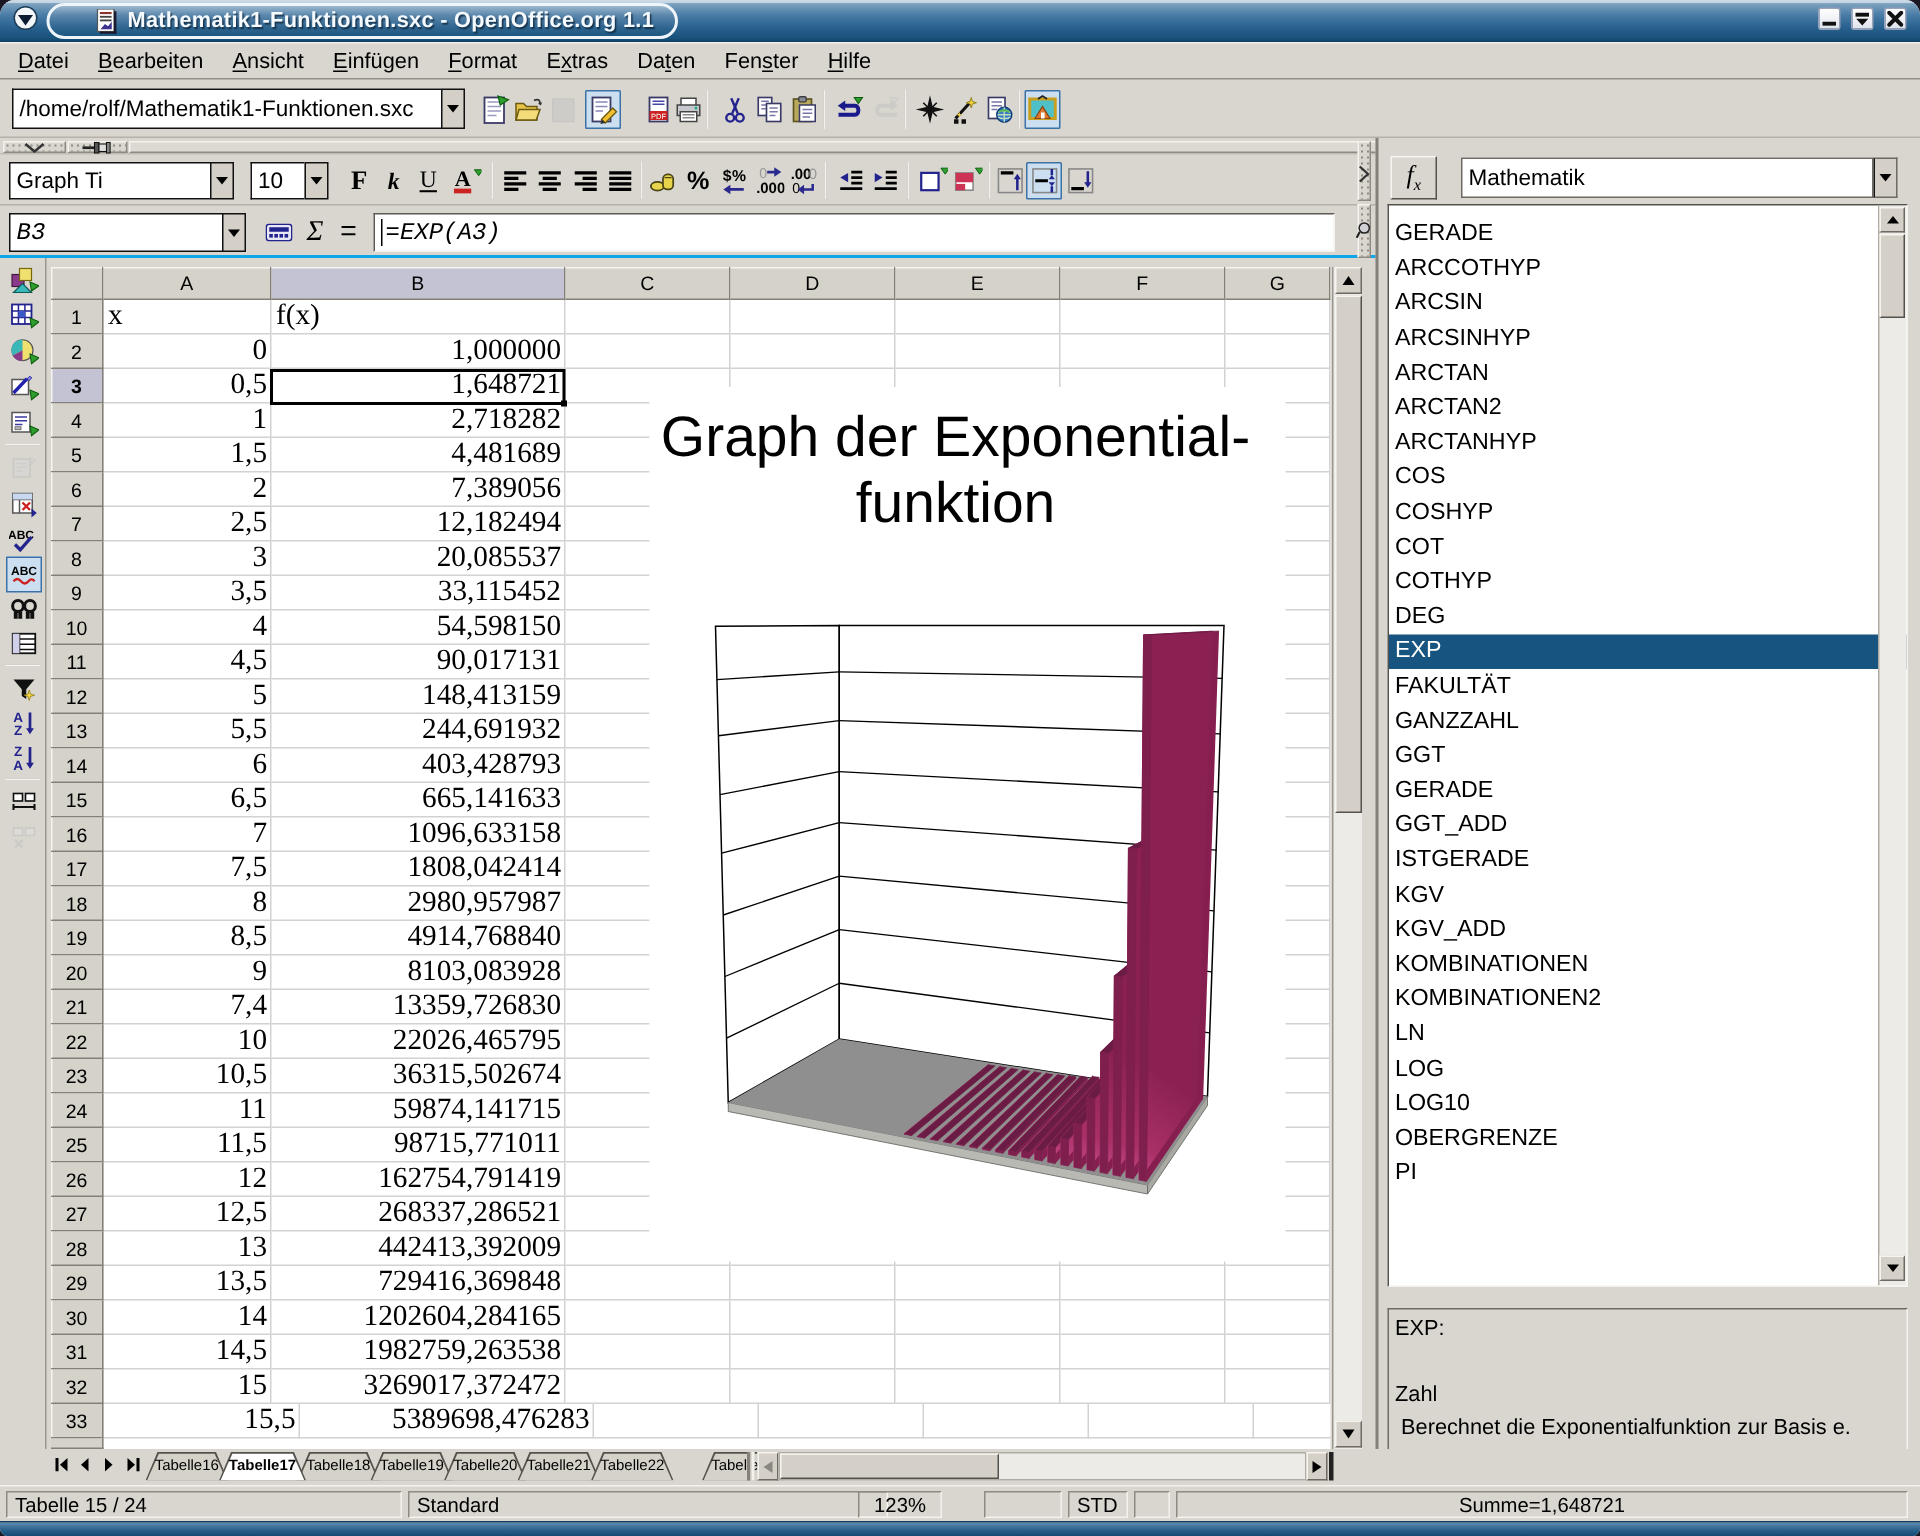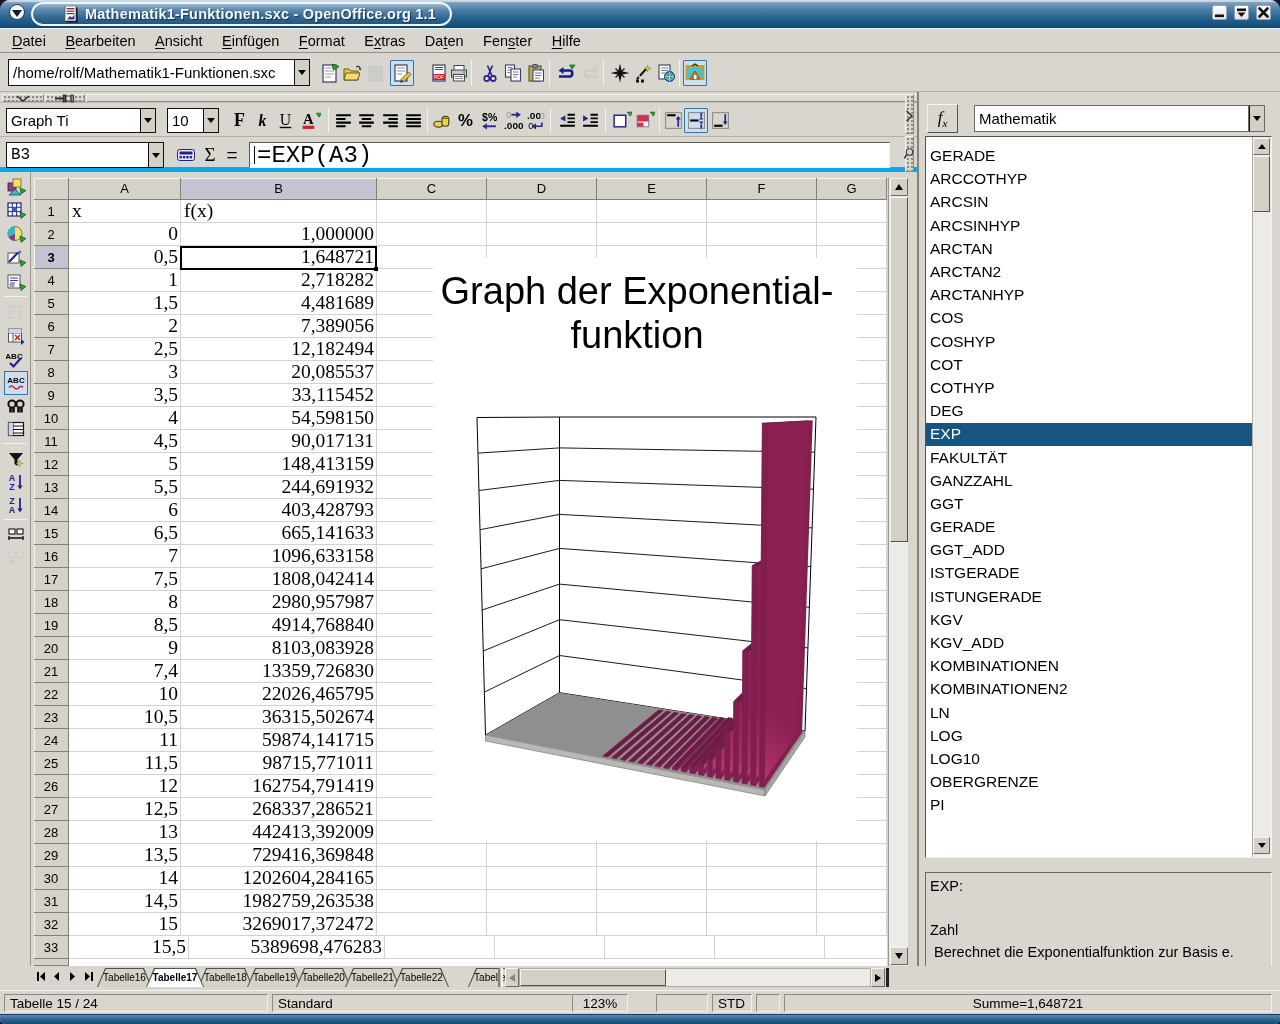--- a/index.html
+++ b/index.html
@@ -26,21 +26,21 @@
   
   #menubar { position:absolute; left:0; top:28px; width:1280px; height:25px; background:#d9d6cf;
     border-top:1px solid #f1efe9; border-bottom:1px solid #928e85; display:flex; align-items:center; gap:19.5px;
     padding-left:12px; font-size:14.5px; color:#000; }
   #menubar span u { text-underline-offset:2px; }
   
   .bar { position:absolute; left:0; width:1280px; background:#d9d6cf; }
   #funcbar { top:54px; height:38px; border-bottom:1px solid #b5b1a8; }
   #gripstrip { top:93px; height:10px; border-bottom:1px solid #c0bcb3; }
   #objectbar { top:104px; height:33px; border-bottom:1px solid #b5b1a8; }
-  #formulabar { top:138px; height:34px; border-bottom:5px solid #0ea5e9; }
+  #formulabar { top:138px; height:34px; border-bottom:2px solid #0ea5e9;font-style:italic; }
   .sunken { background:#fff; border-top:1.5px solid #5c5852; border-left:1.5px solid #5c5852;
     border-bottom:1px solid #f4f2ec; border-right:1px solid #f4f2ec; }
   .combo { position:absolute; display:flex; }
   .combo .field { flex:1; background:#fff; border:1.5px solid #111; border-right:none; display:flex; align-items:center; padding-left:4px; }
   .combo .drop { width:16px; background:#d4d0c8; border:1px solid #111; display:flex; align-items:center; justify-content:center; }
   .combo .drop .tri { width:0; height:0; border-left:4px solid transparent; border-right:4px solid transparent; border-top:5px solid #000; }
   .tbtn { position:absolute; width:24px; height:26px; display:flex; align-items:center; justify-content:center; }
   .tbtn.pressed { background:#cbdff0; border:1.5px solid #3a72a8; border-radius:1px; }
   .tsep { position:absolute; width:1px; background:#918d84; border-right:1px solid #f4f2ec; }
   .grip { background:#d9d6cf; border:1px solid #f4f2ec; border-color:#f4f2ec #8e8a82 #8e8a82 #f4f2ec; }
@@ -499,21 +499,21 @@
       </svg>
     </div>
     <div class="tbtn" style="left:198px; top:4px; font-family:'Liberation Serif',serif; font-size:19px;">
         <span>Σ</span>
       </div>
     <div class="tbtn" style="left:220px; top:4px; font-size:19px;">
         <span>=</span>
       </div>
     <div class="sunken" style="position:absolute; left:249px; top:4px; width:641px; height:26px; display:flex; align-items:center;">
       <div style="width:1px; height:18px; background:#000; margin-left:4px;"></div>
-      <span style="font-family:'Liberation Mono',monospace; font-size:24px; margin-left:2px;">=EXP(A3)</span>
+      <span style="font-family:'Liberation Mono',monospace; font-size:16px; margin-left:2px;">=EXP(A3)</span>
     </div>
   </div>
 
   <div id="main">
     <div id="lefttoolbar">
         <div class="ltbtn" style="top:2px;">
           <svg width="20" height="20" viewBox="0 0 20 20">
             <rect x="2" y="7" width="8" height="8" fill="#8a3a8a" stroke="#441a44" stroke-width=".8"></rect>
             <rect x="7" y="3" width="8" height="8" fill="#f0e070" stroke="#77660a" stroke-width=".8"></rect>
             <path d="M3 19 L9 13 L15 19 Z" fill="#3ab8b8" stroke="#0e5858" stroke-width=".8"></path>
@@ -964,21 +964,21 @@
           <div class="cell" style="width:112px">15</div>
           <div class="cell" style="width:196px">3269017,372472</div>
           <div class="cell" style="width:110px"></div>
           <div class="cell" style="width:110px"></div>
           <div class="cell" style="width:110px"></div>
           <div class="cell" style="width:110px"></div>
           <div class="cell" style="width:70px"></div>
         </div>
         <div class="gridrow">
           <div class="hdr rowhdr" style=""><div class="vl"></div>33</div>
-          <div class="cell" style="width:120px">15,5</div>
+          <div class="cell" style="width:131px">15,5</div>
           <div class="cell" style="width:196px">5389698,476283</div>
           <div class="cell" style="width:110px"></div>
           <div class="cell" style="width:110px"></div>
           <div class="cell" style="width:110px"></div>
           <div class="cell" style="width:110px"></div>
           <div class="cell" style="width:70px"></div>
         </div>
         <div class="gridrow" style="height:7px">
           <div class="hdr rowhdr" style="height:7px"></div>
         </div>
@@ -1230,21 +1230,20 @@
           <div class="item">COT</div>
           <div class="item">COTHYP</div>
           <div class="item">DEG</div>
           <div class="item sel">EXP</div>
           <div class="item">FAKULTÄT</div>
           <div class="item">GANZZAHL</div>
           <div class="item">GGT</div>
           <div class="item">GERADE</div>
           <div class="item">GGT_ADD</div>
           <div class="item">ISTGERADE</div>
-          <div class="item">ISTUNGERADE</div>
           <div class="item">KGV</div>
           <div class="item">KGV_ADD</div>
           <div class="item">KOMBINATIONEN</div>
           <div class="item">KOMBINATIONEN2</div>
           <div class="item">LN</div>
           <div class="item">LOG</div>
           <div class="item">LOG10</div>
           <div class="item">OBERGRENZE</div>
           <div class="item">PI</div>
         </div>

